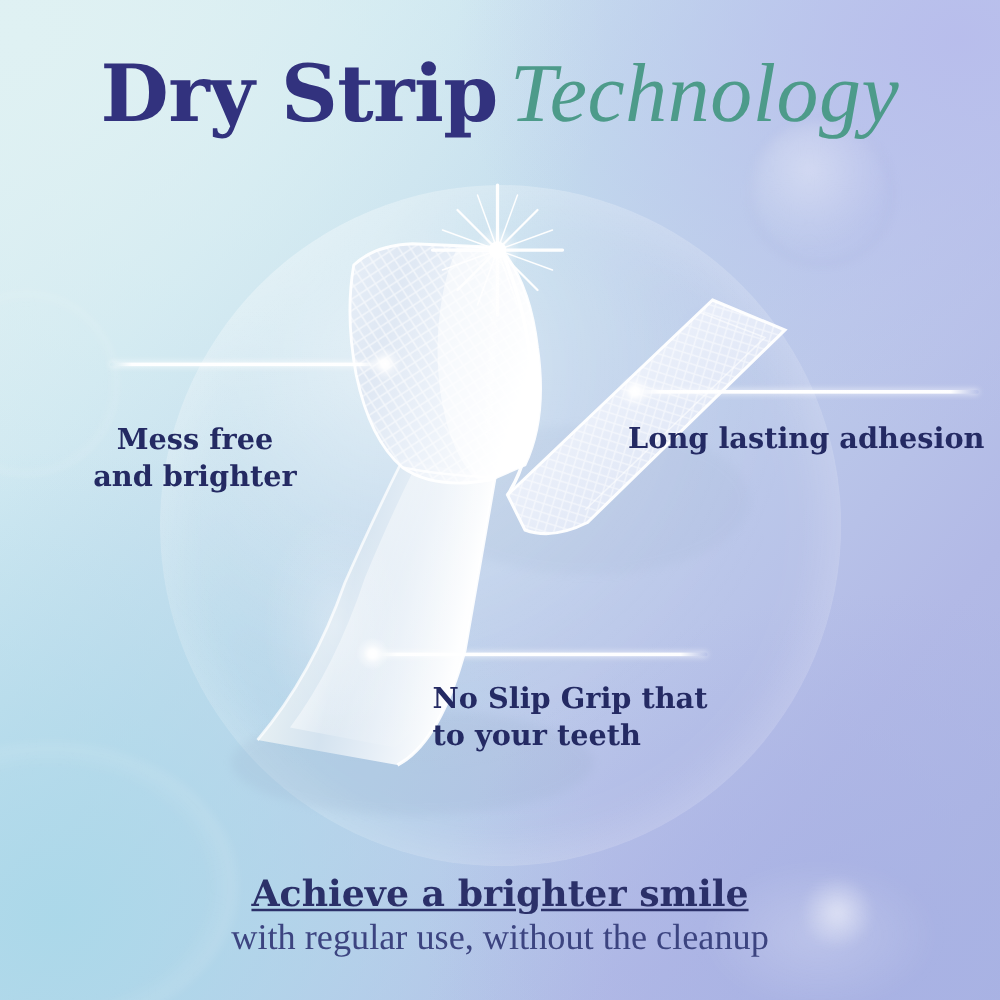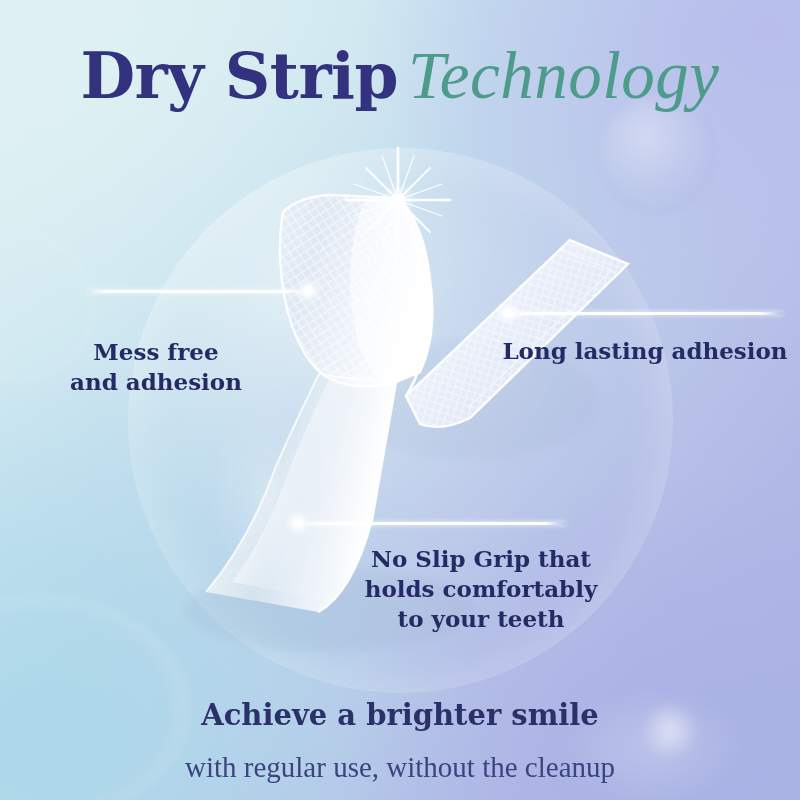--- a/index.html
+++ b/index.html
@@ -146,46 +146,46 @@
   }
   .callout-right {
     left: 500px; top: 336px;
     width: 290px;
     text-align: center;
     font-size: 23px;
   }
   .callout-bottom {
     left: 346px; top: 544px;
     width: 270px;
-    text-align: center;
     font-size: 23px;
   }
   .callout div { white-space: nowrap; }
 
   
   .tagline {
     position: absolute;
     left: 0; top: 698px;
     width: 800px;
     text-align: center;
   }
   .tagline-main {
     font-family: "DejaVu Serif", "Liberation Serif", serif;
     font-weight: 700;
     font-size: 29px;
     color: #2b3069;
     line-height: 1.22;
+    text-decoration: underline;
   }
   .tagline-sub {
     font-family: "Liberation Serif", "DejaVu Serif", serif;
     font-weight: 400;
     font-size: 29px;
     color: #3c4480;
     line-height: 1.24;
-    margin-top: 17px;
+    margin-top: 0;
   }
 </style>
 </head>
 <body>
 
 <div id="poster">
 
   <div class="bubble bubble-main"></div>
   <div class="bubble bubble-tr"></div>
   <div class="bubble bubble-l"></div>
@@ -318,30 +318,29 @@
   <div class="node-glow node-left"></div>
 
   <div class="callout-line line-right"></div>
   <div class="node-glow node-right"></div>
 
   <div class="callout-line line-bottom"></div>
   <div class="node-glow node-bottom"></div>
 
   <div class="callout callout-left">
     <div>Mess free</div>
-    <div>and adhesion</div>
+    <div>and brighter</div>
   </div>
 
   <div class="callout callout-right">
     <div>Long lasting adhesion</div>
   </div>
 
   <div class="callout callout-bottom">
     <div>No Slip Grip that</div>
-    <div>holds comfortably</div>
     <div>to your teeth</div>
   </div>
 
   <div class="tagline">
     <div class="tagline-main">Achieve a brighter smile</div>
     <div class="tagline-sub">with regular use, without the cleanup</div>
   </div>
 
 </div>
 

